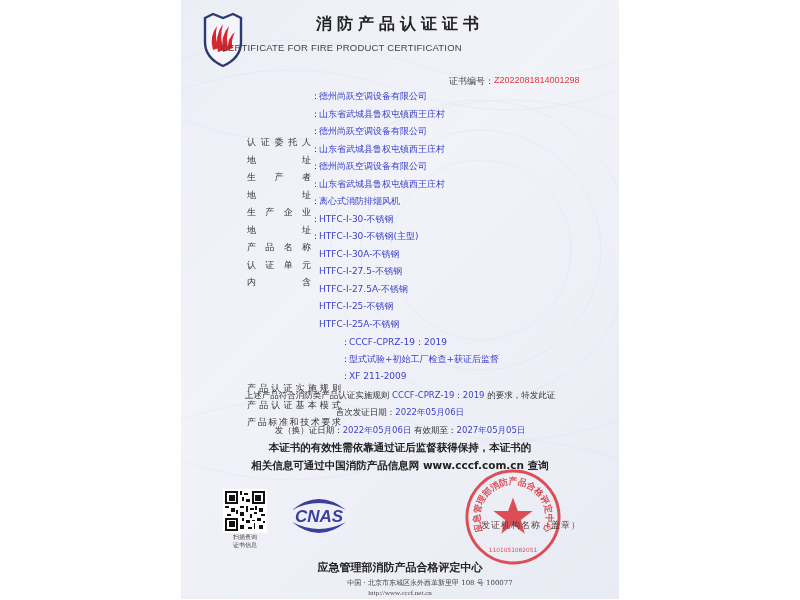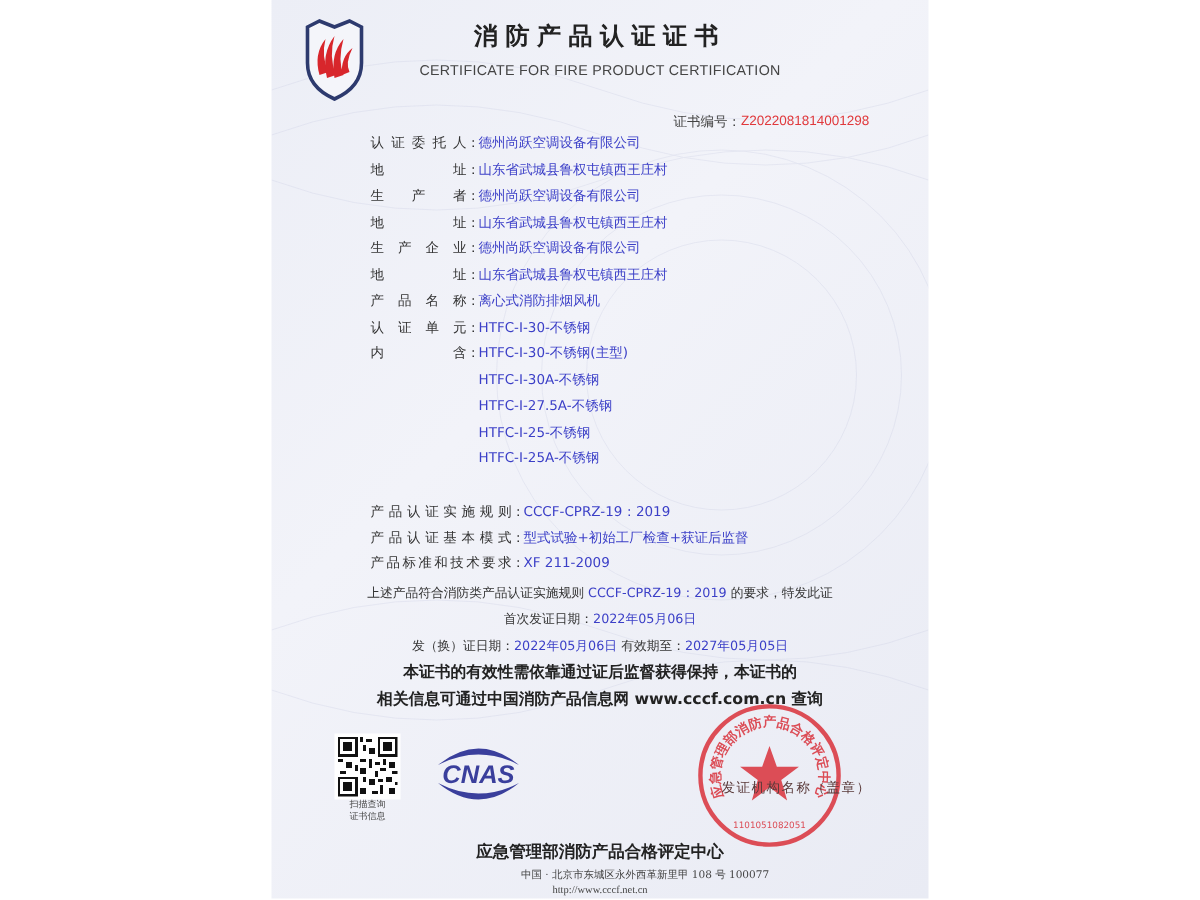--- a/index.html
+++ b/index.html
@@ -5,27 +5,27 @@
   html, body { margin:0; padding:0; }
   body { width:800px; height:600px; background:#ffffff; position:relative; overflow:hidden;
          font-family:"DejaVu Sans", sans-serif; }
   .cert { position:absolute; left:181px; top:0; width:438px; height:599px;
           background:linear-gradient(135deg,#eceef6 0%,#f2f3f9 40%,#e9ebf4 100%);
           overflow:hidden; }
   .guilloche { position:absolute; left:0; top:0; width:100%; height:100%; opacity:0.35; }
   .logo { position:absolute; left:20px; top:10px; width:44px; height:58px; }
   .title { position:absolute; left:0; width:100%; top:14px; text-align:center; font-size:16px;
            letter-spacing:5px; color:#222; font-weight:bold; }
-  .subtitle { position:absolute; left:0; width:100%; top:42px; text-align:center; font-size:9.5px;
-              color:#444; font-family:"Liberation Sans", sans-serif; letter-spacing:0.2px; }
+  .subtitle { position:absolute; left:0; width:100%; top:42px; text-align:left; font-size:9.5px;
+              color:#444; font-family:"Liberation Sans", sans-serif; letter-spacing:0.2px;padding-left:40px; }
   .certno { position:absolute; left:268px; top:75px; font-size:9px; color:#444; white-space:nowrap; }
   .certno .val { color:#e0393c; font-family:"Liberation Sans", sans-serif; }
   .fields { position:absolute; left:66px; top:88px; }
   .row { height:17.5px; line-height:17.5px; font-size:9px; white-space:nowrap; }
-  .lbl { display:inline-block; width:64px; color:#333; text-align:justify; text-align-last:justify; vertical-align:top; }
+  .lbl { display:inline-block; width:64px; color:#333; text-align:justify; text-align-last:justify; vertical-align:top;margin-top:46px; }
   .colon { display:inline-block; width:8px; color:#333; vertical-align:top; }
   .val { color:#3b3fc7; vertical-align:top; }
   .indent { display:inline-block; width:72px; }
   .rules { position:absolute; left:66px; top:334px; }
   .rules .row { height:17px; line-height:17px; }
   .rules .lbl { width:94px; }
   .center { position:absolute; left:0; width:100%; text-align:center; font-size:8.5px; color:#333; white-space:nowrap; }
   .center .val { color:#3b3fc7; }
   .notice { position:absolute; left:0; width:100%; text-align:center; font-size:10.5px; color:#222; font-weight:bold; }
   .qr { position:absolute; left:42px; top:489px; width:40px; height:40px; background:#fff; padding:2px; }
@@ -76,20 +76,21 @@
     <div class="row"><span class="lbl">认证委托人</span><span class="colon">：</span><span class="val">德州尚跃空调设备有限公司</span></div>
     <div class="row"><span class="lbl">地址</span><span class="colon">：</span><span class="val">山东省武城县鲁权屯镇西王庄村</span></div>
     <div class="row"><span class="lbl">生产者</span><span class="colon">：</span><span class="val">德州尚跃空调设备有限公司</span></div>
     <div class="row"><span class="lbl">地址</span><span class="colon">：</span><span class="val">山东省武城县鲁权屯镇西王庄村</span></div>
     <div class="row"><span class="lbl">生产企业</span><span class="colon">：</span><span class="val">德州尚跃空调设备有限公司</span></div>
     <div class="row"><span class="lbl">地址</span><span class="colon">：</span><span class="val">山东省武城县鲁权屯镇西王庄村</span></div>
     <div class="row"><span class="lbl">产品名称</span><span class="colon">：</span><span class="val">离心式消防排烟风机</span></div>
     <div class="row"><span class="lbl">认证单元</span><span class="colon">：</span><span class="val">HTFC-I-30-不锈钢</span></div>
     <div class="row"><span class="lbl">内含</span><span class="colon">：</span><span class="val">HTFC-I-30-不锈钢(主型)</span></div>
     <div class="row"><span class="indent"></span><span class="val">HTFC-I-30A-不锈钢</span></div>
+    <div class="row"><span class="indent"></span><span class="val">HTFC-I-27.5-不锈钢</span></div>
     <div class="row"><span class="indent"></span><span class="val">HTFC-I-27.5A-不锈钢</span></div>
     <div class="row"><span class="indent"></span><span class="val">HTFC-I-25-不锈钢</span></div>
     <div class="row"><span class="indent"></span><span class="val">HTFC-I-25A-不锈钢</span></div>
   </div>
 
   <div class="rules">
     <div class="row"><span class="lbl">产品认证实施规则</span><span class="colon">：</span><span class="val">CCCF-CPRZ-19：2019</span></div>
     <div class="row"><span class="lbl">产品认证基本模式</span><span class="colon">：</span><span class="val">型式试验+初始工厂检查+获证后监督</span></div>
     <div class="row"><span class="lbl">产品标准和技术要求</span><span class="colon">：</span><span class="val">XF 211-2009</span></div>
   </div>

